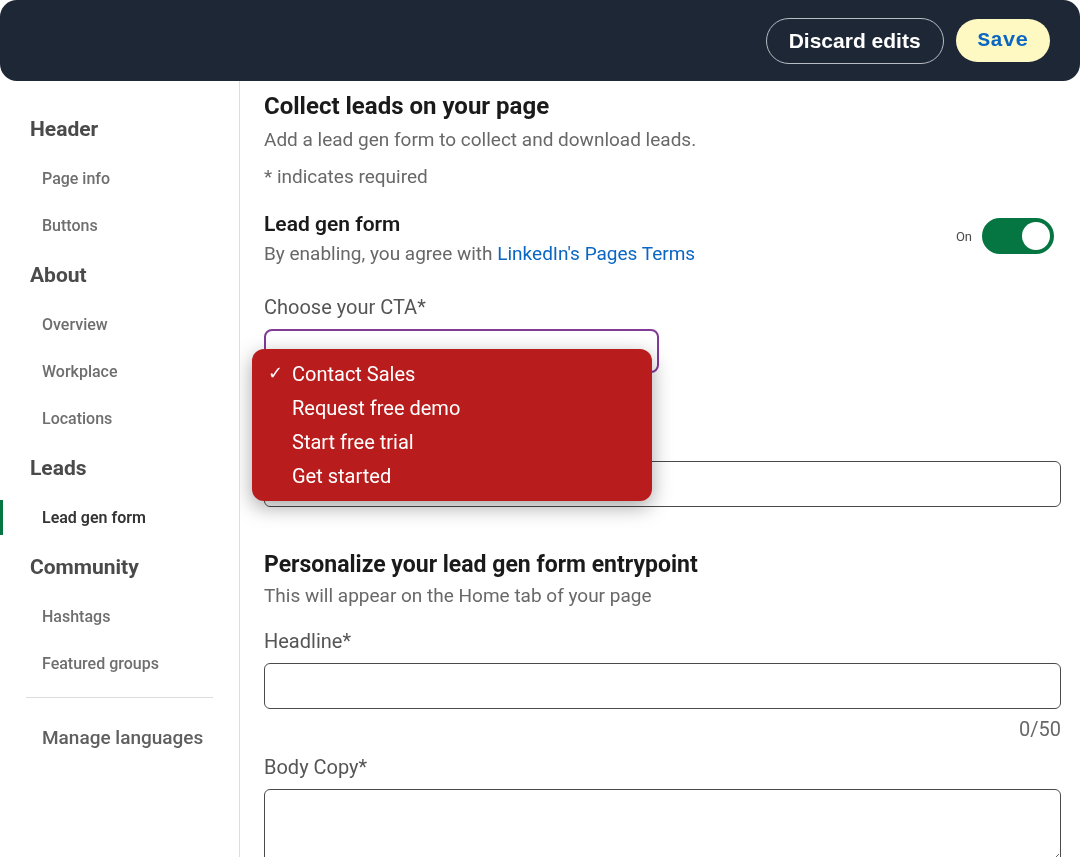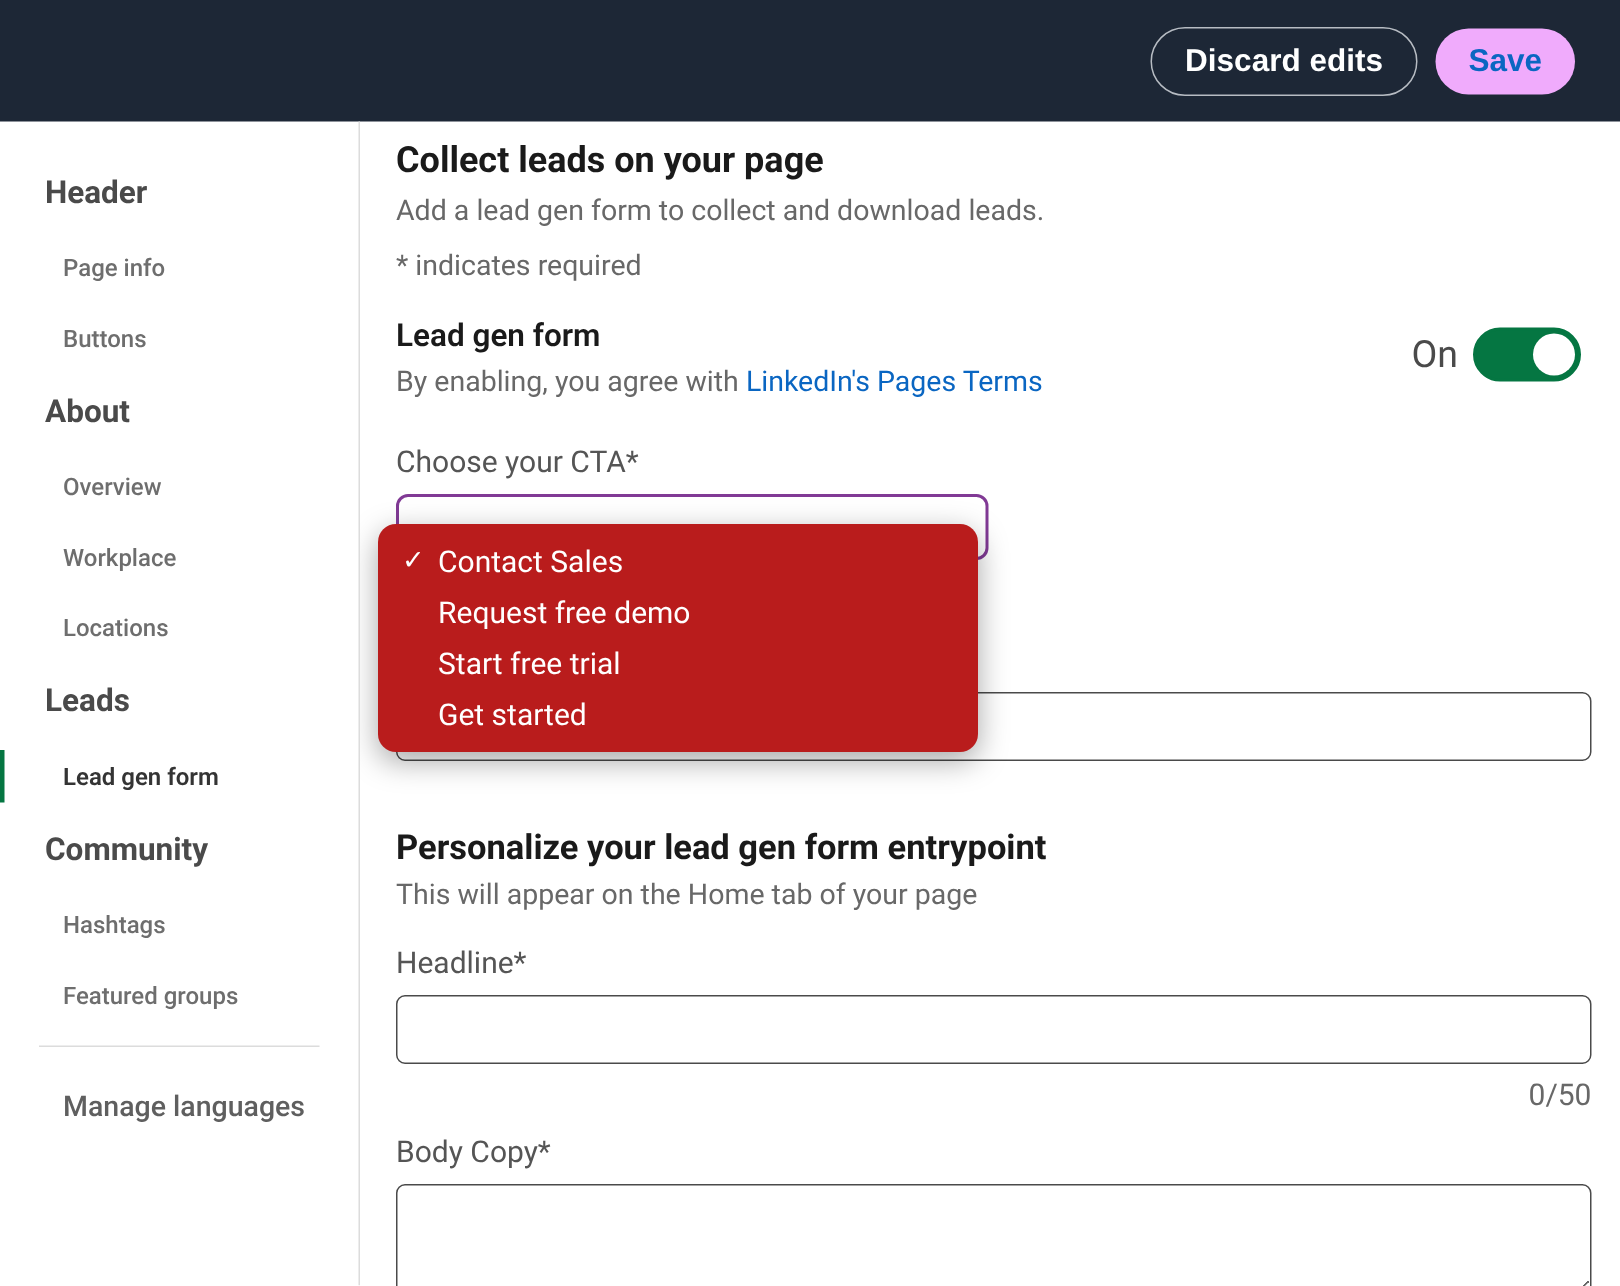--- a/index.html
+++ b/index.html
@@ -12,37 +12,39 @@
     position: relative;
   }
   .topbar {
     height: 81px;
     background: #1d2736;
     display: flex;
     align-items: center;
     justify-content: flex-end;
     padding-right: 30px;
     gap: 12px;
+    border-radius: 17px;
   }
   .btn {
     font-size: 21px;
     font-weight: 600;
     border-radius: 999px;
     padding: 10px 22px;
     cursor: pointer;
     border: none;
   }
   .btn-discard {
     background: transparent;
     color: #ffffff;
     border: 1.5px solid #b7bcc3;
   }
   .btn-save {
-    background: #f0abfc;
+    background: #fef9c3;
     color: #0a66c2;
+    font-family: Liberation Mono, monospace;
   }
   .layout {
     display: flex;
     height: calc(857px - 81px);
   }
   .sidebar {
     width: 240px;
     border-right: 1.5px solid #dcdcdc;
     padding-top: 22px;
     flex-shrink: 0;
@@ -125,21 +127,21 @@
     font-size: 19px;
     color: #686868;
   }
   .lead-gen-desc a { color: #0a66c2; text-decoration: none; font-weight:400; }
   .toggle-wrap {
     display: flex;
     align-items: center;
     gap: 10px;
     margin-top: 6px;
   }
-  .toggle-label { font-size: 25px; color: #4a4a4a; }
+  .toggle-label { font-size: 13px; color: #4a4a4a; }
   .toggle {
     width: 72px; height: 36px;
     border-radius: 999px;
     background: #057642;
     position: relative;
     cursor: pointer;
     border: 2px solid #057642;
   }
   .toggle-knob {
     position: absolute;

